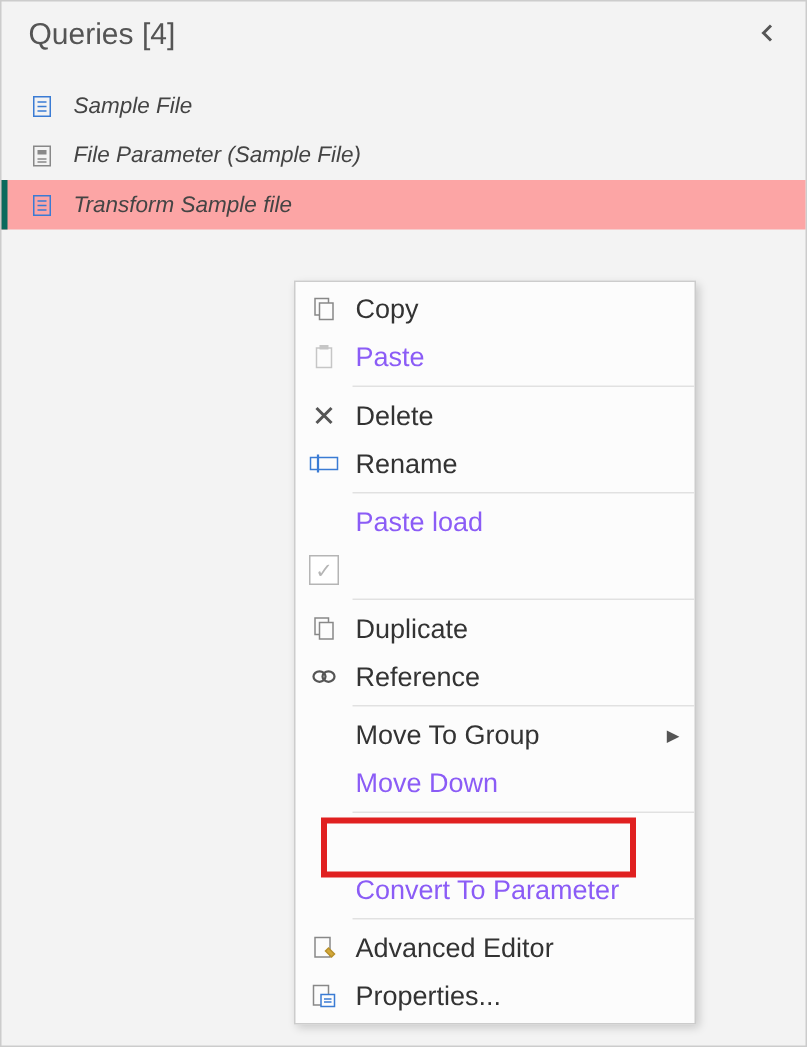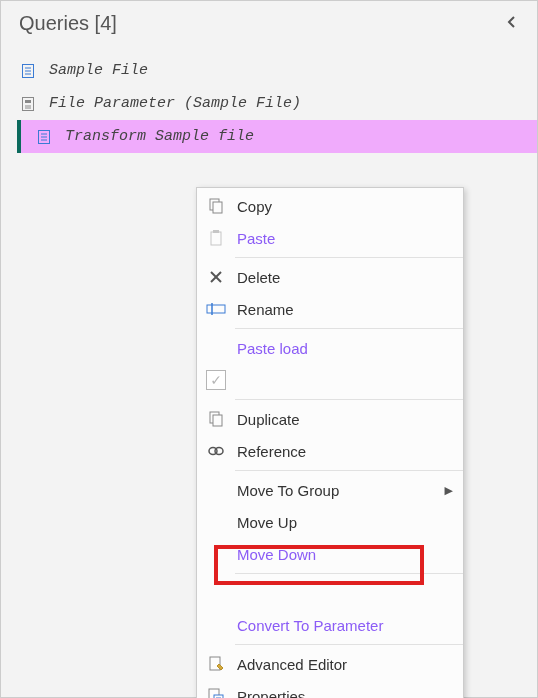--- a/index.html
+++ b/index.html
@@ -3,31 +3,31 @@
 <meta charset="utf-8">
 <style>
   * { box-sizing: border-box; margin: 0; padding: 0; }
   html, body { width: 538px; height: 698px; font-family: "Segoe UI", Arial, sans-serif; font-size: 15px; color: #444; background: #fff; overflow: hidden; }
   .panel { width: 538px; height: 698px; border: 1px solid #ccc; background: #f3f3f3; position: relative; }
   .header { display: flex; align-items: center; justify-content: space-between; padding: 8px 14px 10px 18px; gap: 46px; }
   .header-title { font-size: 20px; color: #555; }
   .collapse-chevron { font-size: 18px; color: #555; cursor: pointer; padding: 4px; }
   .query-list { padding-top: 6px; }
   .query-item { display: flex; align-items: center; height: 33px; padding-left: 18px; gap: 12px; cursor: pointer; }
-  .query-item.selected { background: #f0abfc; position: relative; margin-left: 16px; }
+  .query-item.selected { background: #fca5a5; position: relative; }
   .query-item.selected::before { content: ""; position: absolute; left: 0; top: 0; bottom: 0; width: 4px; background: #0b6a5d; }
   .query-label { font-size: 15px; color: #444; }
-  .query-label.italic { font-style: italic; font-family: Liberation Mono, monospace; }
+  .query-label.italic { font-style: italic; }
   .icon { width: 18px; height: 18px; display: inline-flex; align-items: center; justify-content: center; flex-shrink: 0; }
 
   
   .context-menu { position: absolute; left: 195px; top: 186px; width: 268px; background: #fcfcfc; border: 1px solid #ccc; box-shadow: 2px 2px 6px rgba(0,0,0,0.18); padding: 2px 0; }
   .menu-item { display: flex; align-items: center; height: 32px; padding: 0 10px 0 8px; gap: 10px; cursor: default; position: relative; }
   .menu-icon { width: 22px; height: 22px; display: inline-flex; align-items: center; justify-content: center; flex-shrink: 0; }
-  .menu-label { font-size: 15px; color: #333; flex: 1; }
+  .menu-label { font-size: 18px; color: #333; flex: 1; }
   .menu-item.disabled .menu-label { color: #8b5cf6; }
   .menu-item .submenu-arrow { color: #555; font-size: 11px; margin-left: auto; }
   .menu-divider { height: 1px; background: #e1e1e1; margin: 3px 0 3px 38px; }
   .highlight-box { position: absolute; border: 4px solid #e02020; pointer-events: none; }
   
   .checkbox { width: 20px; height: 20px; border: 1px solid #b5b5b5; background: #fff; display: inline-flex; align-items: center; justify-content: center; color: #b5b5b5; font-size: 14px; }
 </style>
 </head>
 <body>
 
@@ -163,24 +163,20 @@
     </div>
 
     <div class="menu-divider"></div>
 
     <div class="menu-item">
       <span class="menu-icon"></span>
       <span class="menu-label">Move To Group</span>
       <span class="submenu-arrow">▶</span>
     </div>
 
-    <div class="menu-item">
-      <span class="menu-icon"></span>
-      <span class="menu-label">Move Up</span>
-    </div>
 
     <div class="menu-item disabled">
       <span class="menu-icon"></span>
       <span class="menu-label">Move Down</span>
     </div>
 
     <div class="menu-divider"></div>
 
     <div class="menu-item">
       <span class="menu-icon"></span>

